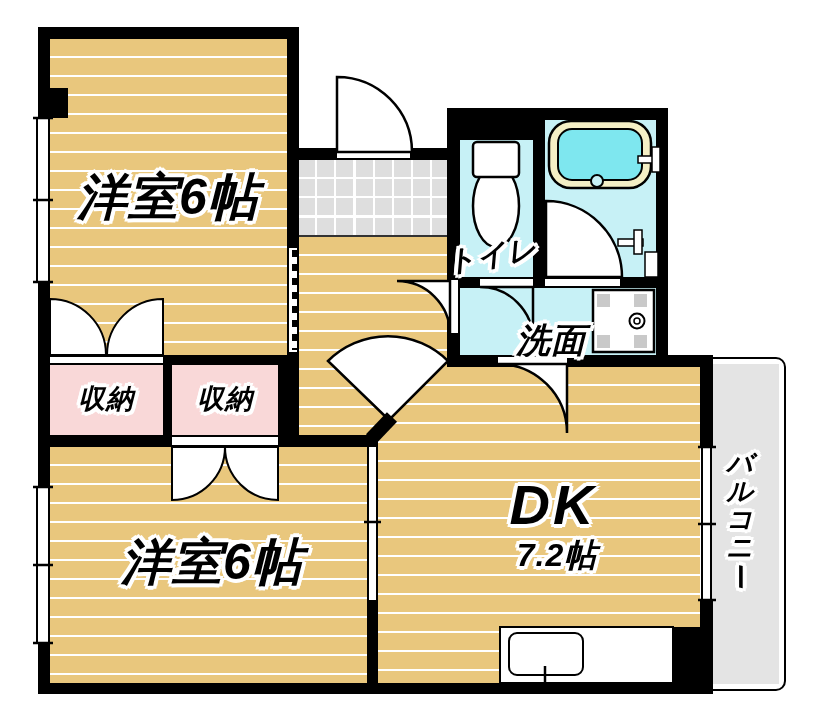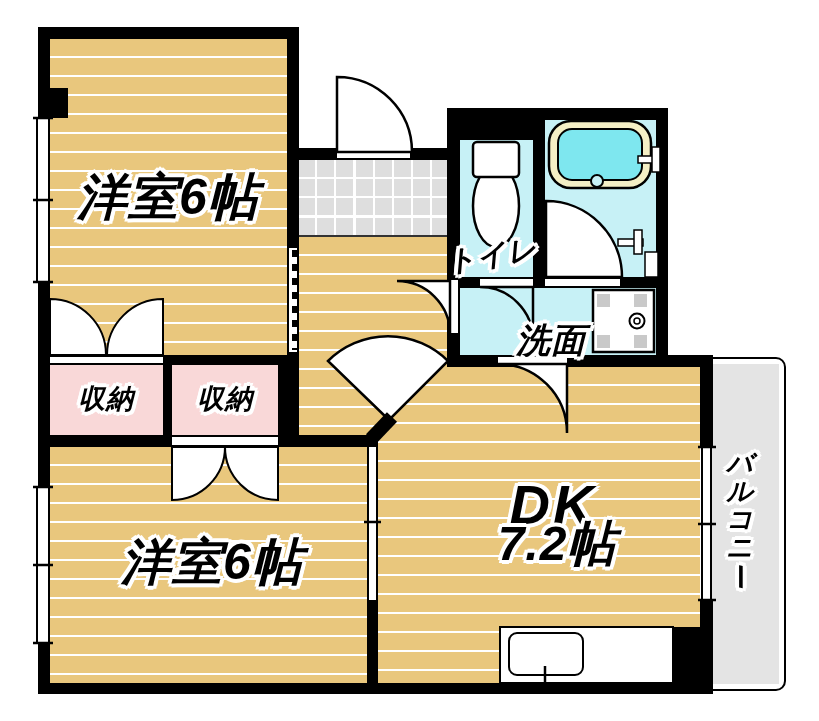--- a/index.html
+++ b/index.html
@@ -162,21 +162,21 @@
     </g>
   </svg>
 
   <div class="label" style="left:168px;top:197px;font-size:50px;">洋室6帖</div>
   <div class="label" style="left:492px;top:256px;font-size:29px;transform:translate(-50%,-50%) rotate(-9deg);">トイレ</div>
   <div class="label" style="left:551px;top:310px;font-size:34px;margin-top:31px;">洗面</div>
   <div class="label" style="left:106px;top:399px;font-size:27px;">収納</div>
   <div class="label" style="left:225px;top:399px;font-size:27px;">収納</div>
   <div class="label" style="left:212px;top:562px;font-size:50px;">洋室6帖</div>
   <div class="label" style="left:553px;top:504px;font-size:56px;letter-spacing:3px;">DK</div>
-  <div class="label" style="left:557px;top:544px;font-size:48px;">7.2帖</div>
+  <div class="label" style="left:557px;top:556px;font-size:32px;">7.2帖</div>
   <div class="label vlabel" style="left:740px;top:519px;font-size:26px;">
       <span>バ</span>
       <span>ル</span>
       <span>コ</span>
       <span>ニ</span>
       <span class="vchar-rot">ー</span>
     </div>
 
 </div>
 

